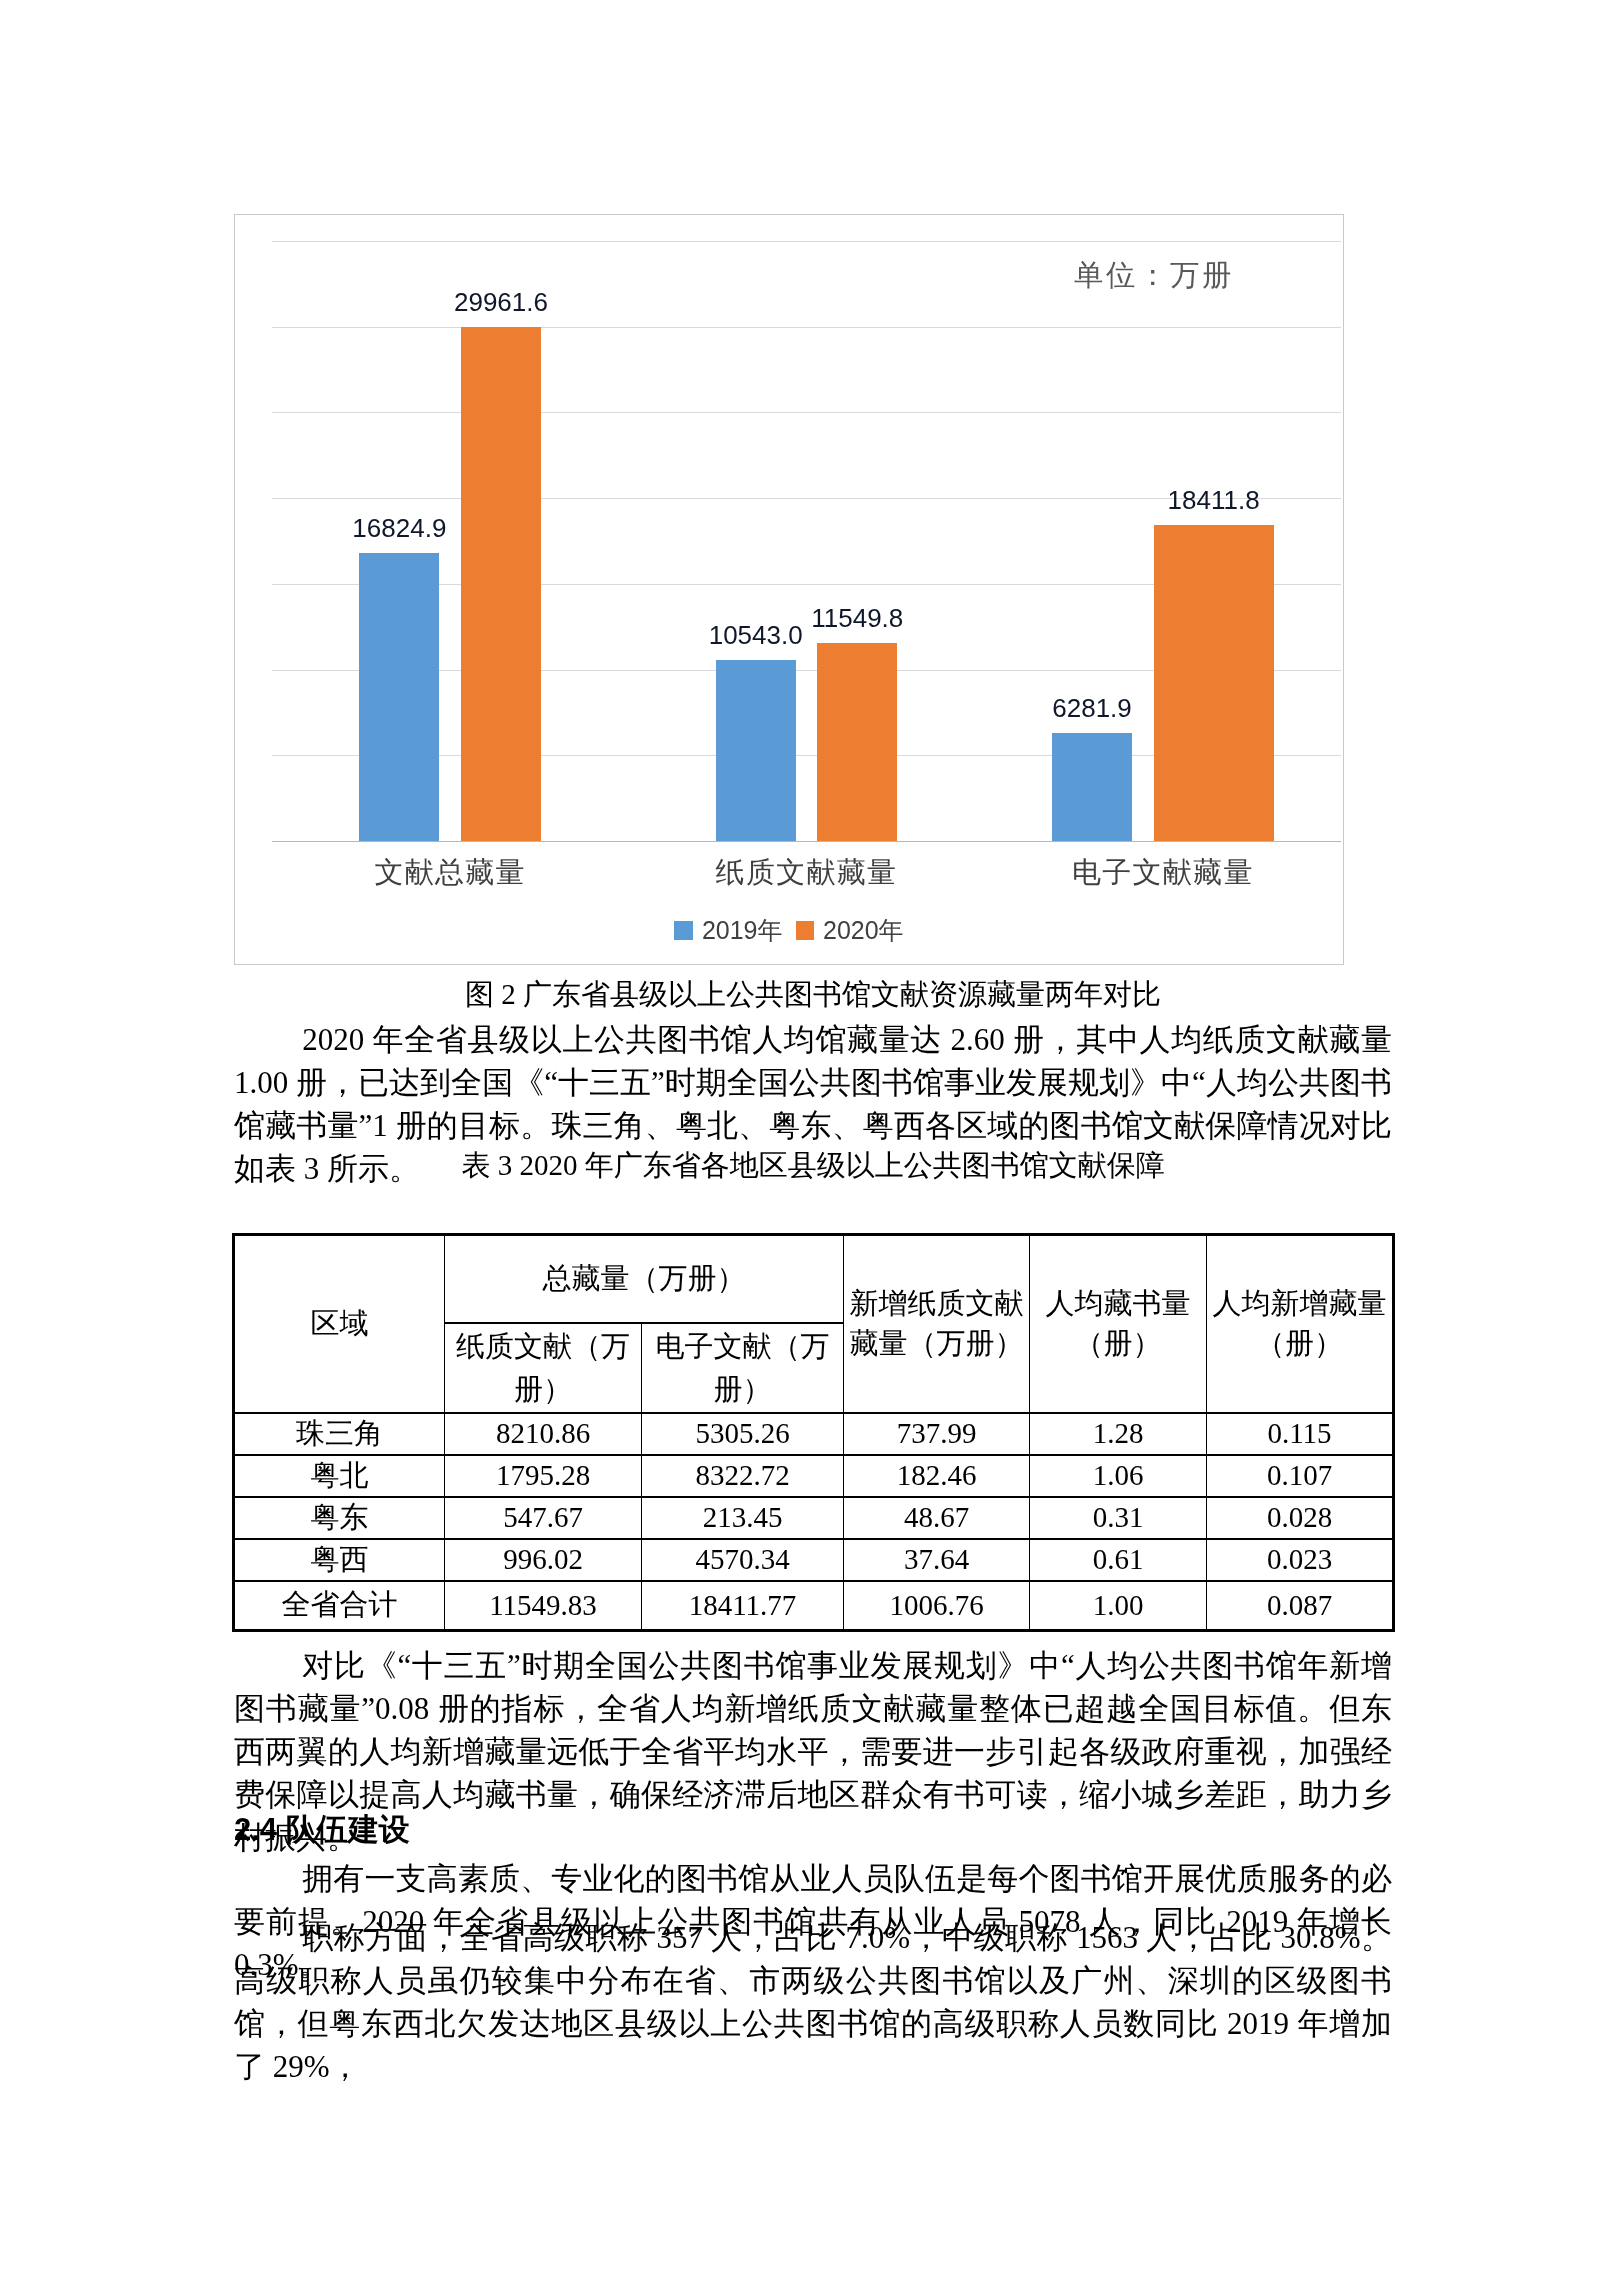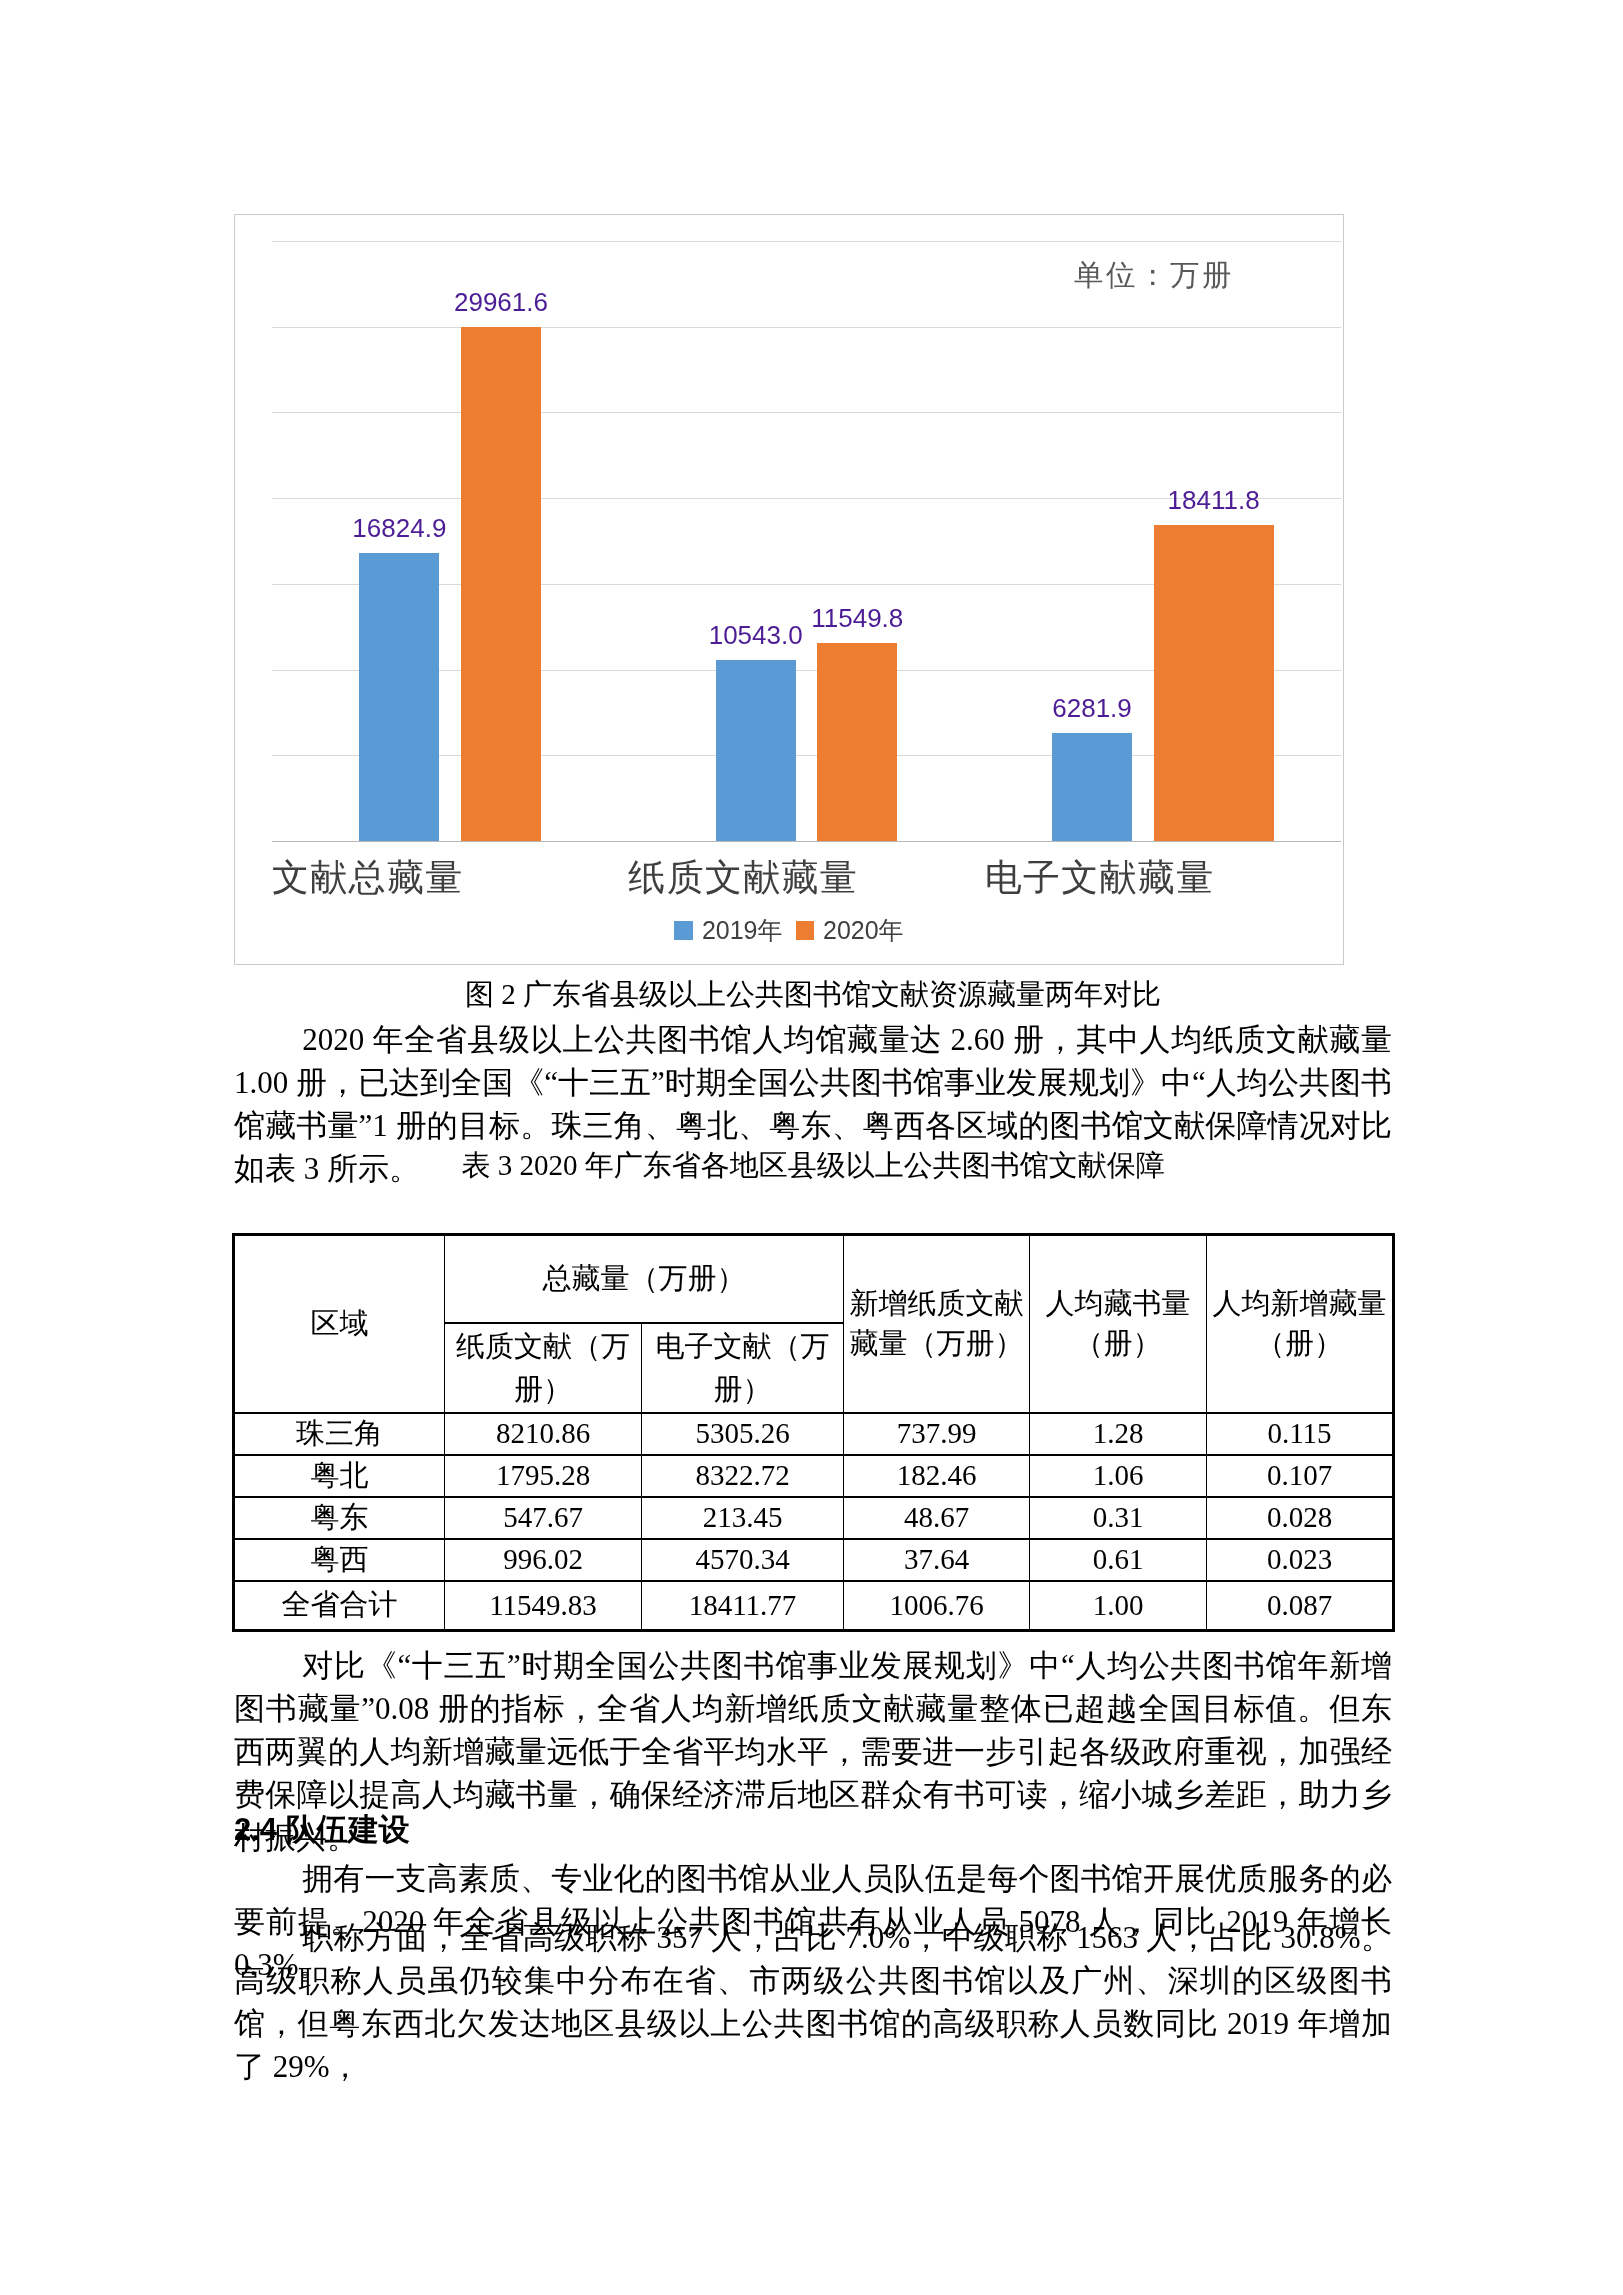--- a/index.html
+++ b/index.html
@@ -46,31 +46,31 @@
     gap:21.6px;
   }
   .bar{
     width:80px;position:relative;
   }
   .val{
     position:absolute;bottom:100%;left:50%;
     transform:translateX(-50%);
     margin-bottom:9.2px;
     font-family:"Liberation Sans", sans-serif;
-    font-size:26px;color:#4c1d95;
+    font-size:26px;color:#0f172a;
     white-space:nowrap;
   }
   .cat-row{
     position:absolute;left:37px;top:638px;width:1069px;
     display:flex;
   }
   .cat{
-    flex:1 1 0;
-    font-family:"Liberation Sans", sans-serif;
-    font-size:37px;color:#3f3f3f;
+    flex:1 1 0;text-align:center;
+    font-family:"Liberation Sans", sans-serif;
+    font-size:29px;color:#3f3f3f;
     letter-spacing:1.3px;
   }
   .legend{
     position:absolute;left:0;right:0;top:699px;
     display:flex;justify-content:center;align-items:center;
     gap:13px;
   }
   .legend-item{
     display:flex;align-items:center;gap:9.2px;
     font-family:"Liberation Sans", sans-serif;

